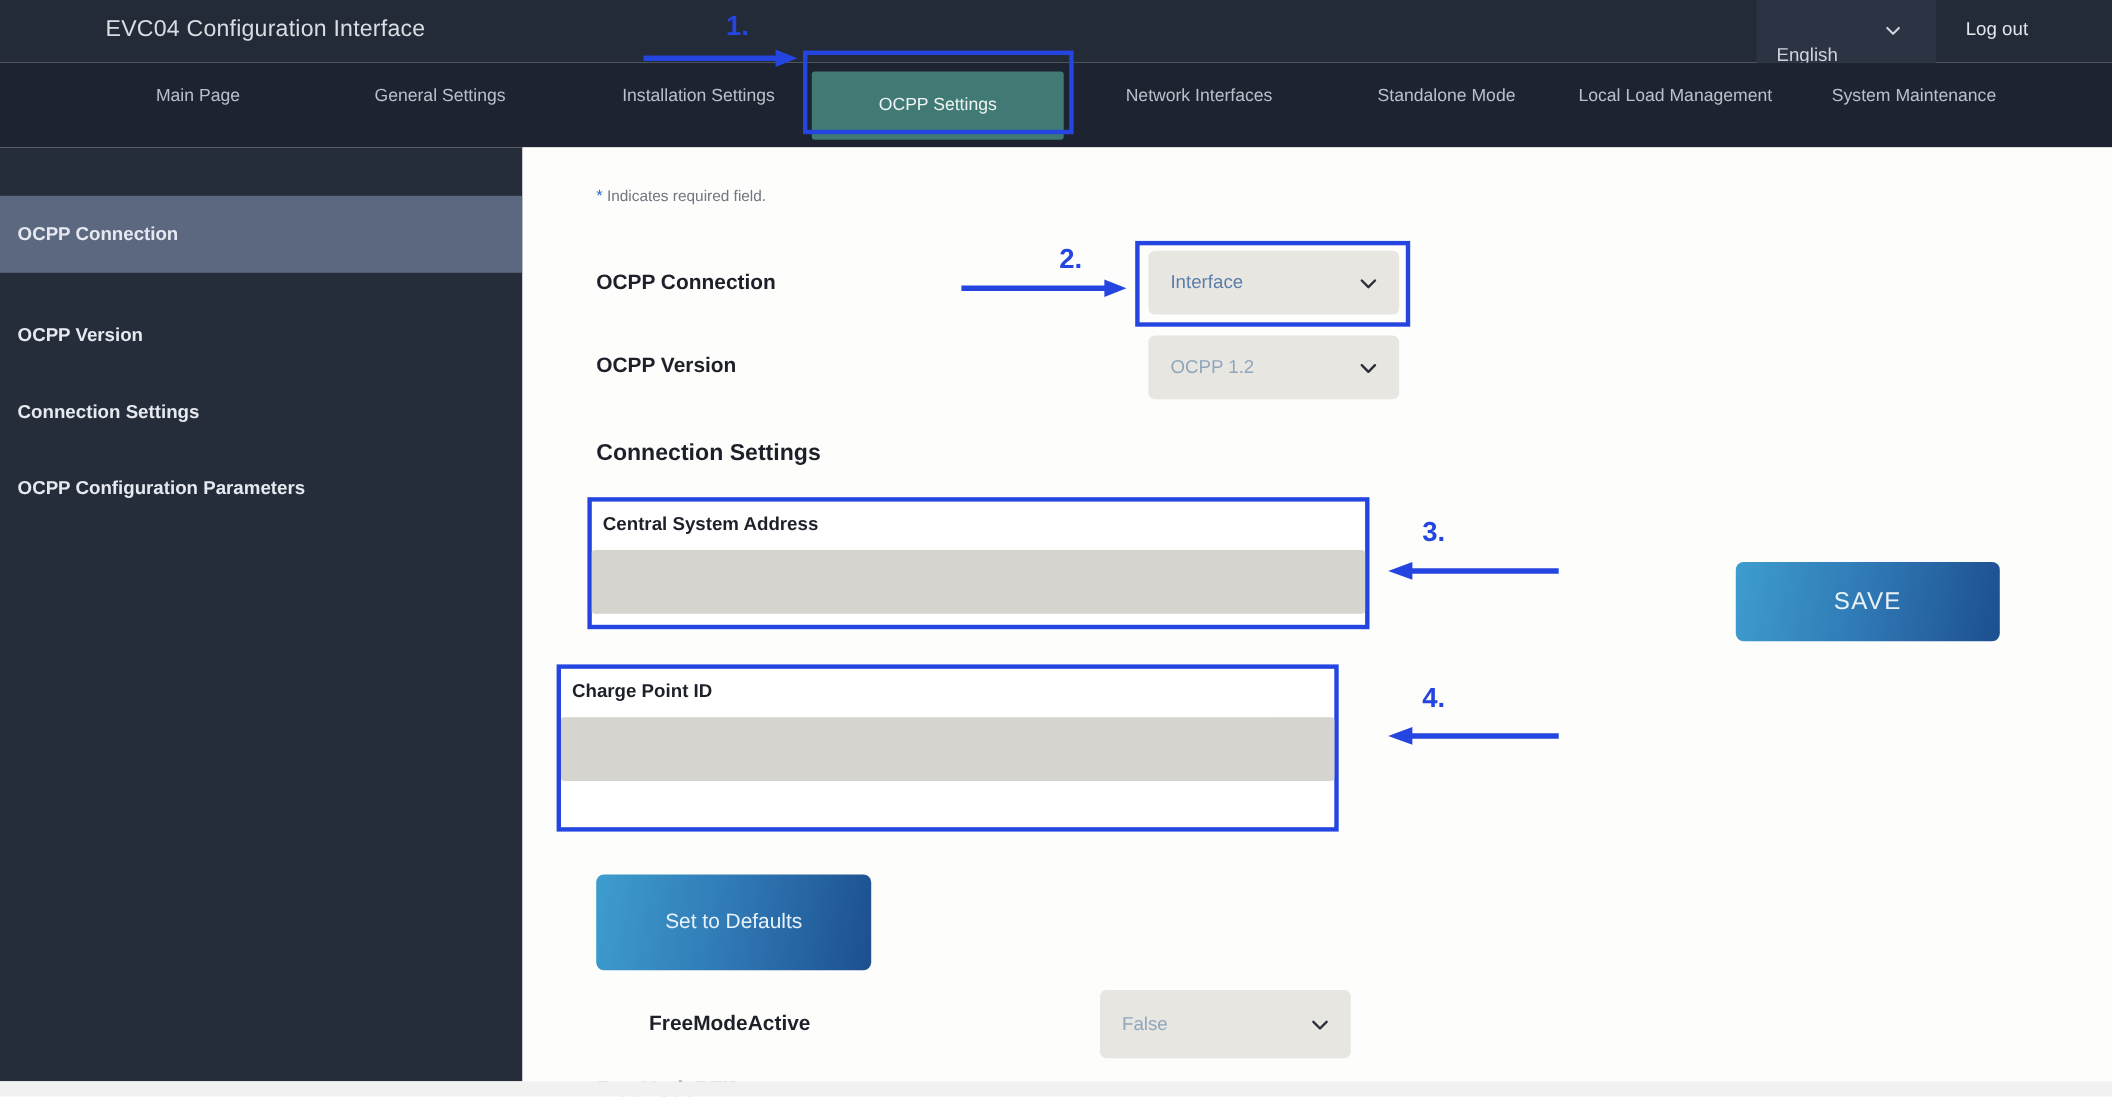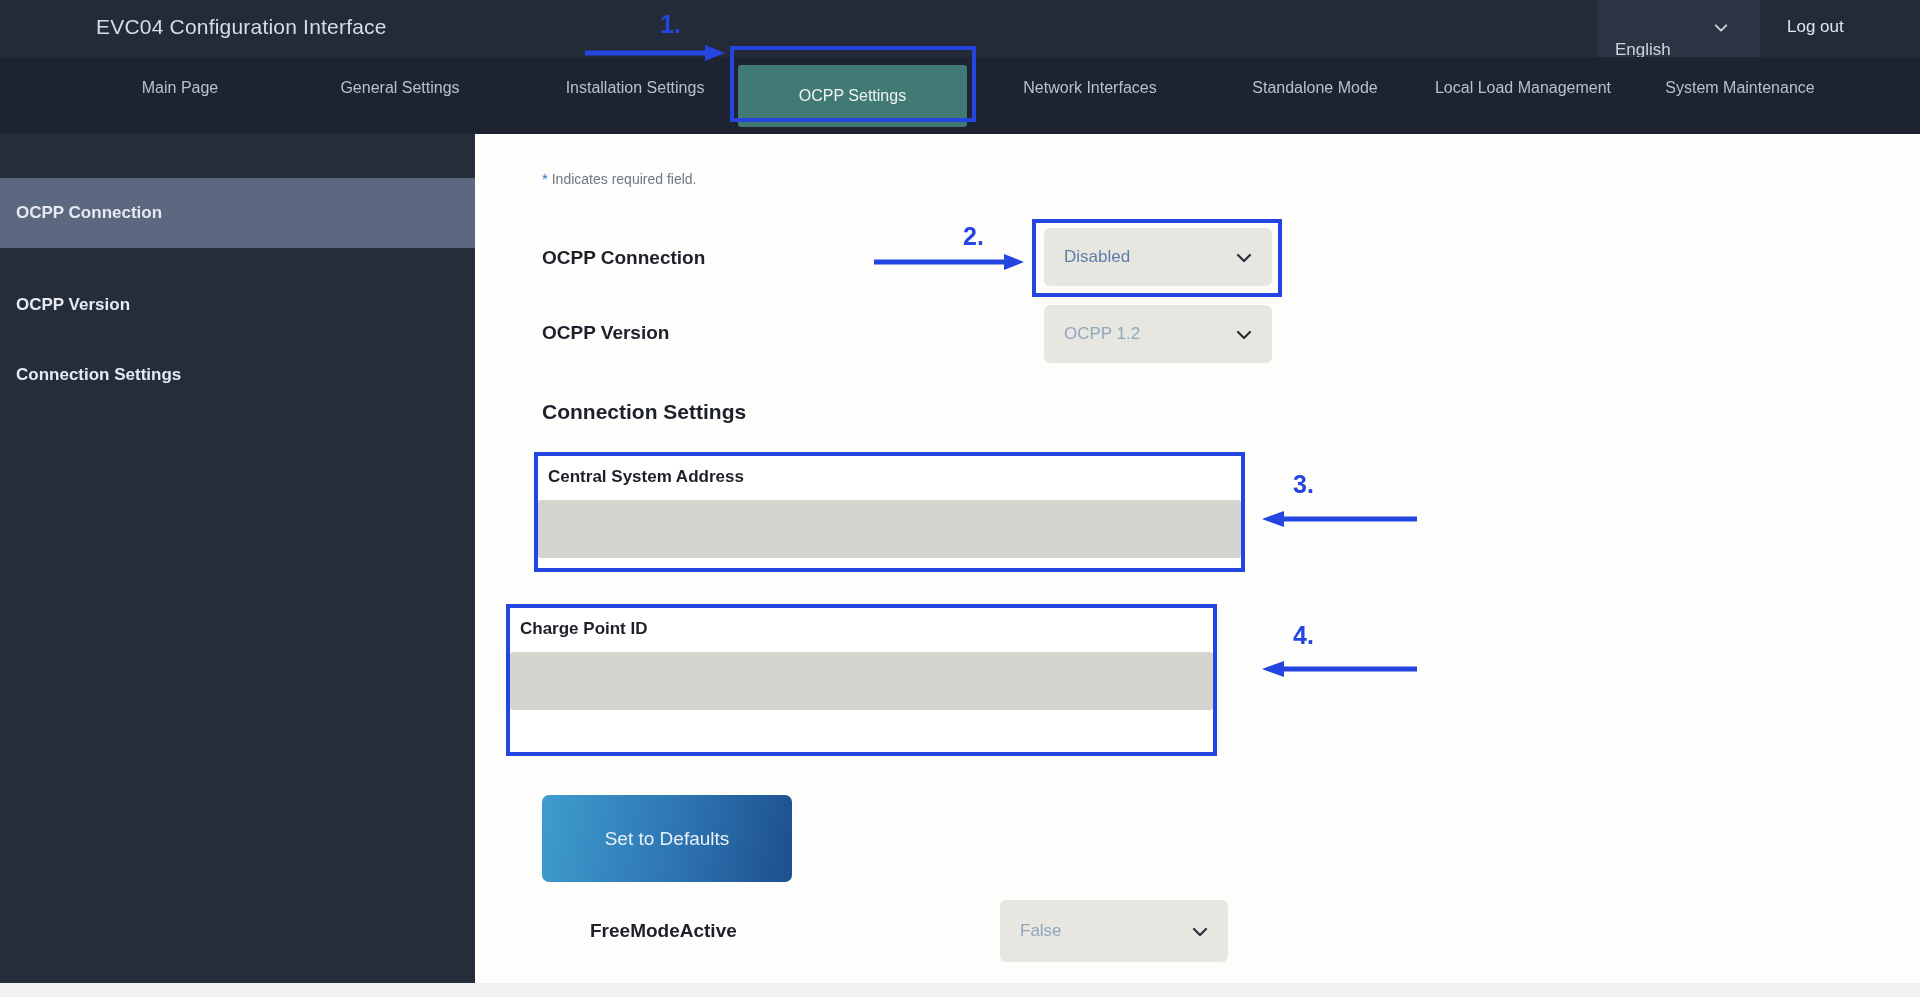--- a/index.html
+++ b/index.html
@@ -164,32 +164,33 @@
     <div class="tab" style="left:975px;width:230px;">Network Interfaces</div>
     <div class="tab" style="left:1200px;width:230px;">Standalone Mode</div>
     <div class="tab two-line" style="left:1428px;width:190px;">Local Load Management</div>
     <div class="tab" style="left:1620px;width:240px;">System Maintenance</div>
   </div>
 
   <div class="sidebar">
     <div class="side-item active" style="top:44px;">OCPP Connection</div>
     <div class="side-item" style="top:136px;">OCPP Version</div>
     <div class="side-item" style="top:206px;">Connection Settings</div>
+    <div class="side-item" style="top:275px;">OCPP Configuration Parameters</div>
   </div>
 
   <div class="content"></div>
 
   <div class="req-note">
     <span class="req-star">*</span>
     <span>Indicates required field.</span>
   </div>
 
   <div class="row-label" style="left:542px;top:247px;">OCPP Connection</div>
   <div class="dd" style="left:1044px;top:228px;">
-    <span class="dd-val">Disabled</span>
+    <span class="dd-val">Interface</span>
     <svg class="chev" viewBox="0 0 16 16">
       <path d="M2 5 L8 11 L14 5" fill="none" stroke="#2a2f3a" stroke-width="2.2" stroke-linecap="round" stroke-linejoin="round"></path>
     </svg>
   </div>
 
   <div class="row-label" style="left:542px;top:322px;">OCPP Version</div>
   <div class="dd muted" style="left:1044px;top:305px;">
     <span class="dd-val">OCPP 1.2</span>
     <svg class="chev" viewBox="0 0 16 16">
       <path d="M2 5 L8 11 L14 5" fill="none" stroke="#2a2f3a" stroke-width="2.2" stroke-linecap="round" stroke-linejoin="round"></path>
@@ -213,20 +214,21 @@
   <div class="row-label" style="left:542px;top:920px;margin-left:48px;">FreeModeActive</div>
   <div class="dd muted" style="left:1000px;top:900px;width:228px;height:62px;">
     <span class="dd-val" style="top:21px;">False</span>
     <svg class="chev" style="top:24px;" viewBox="0 0 16 16">
       <path d="M2 5 L8 11 L14 5" fill="none" stroke="#2a2f3a" stroke-width="2.2" stroke-linecap="round" stroke-linejoin="round"></path>
     </svg>
   </div>
 
   <div class="row-label" style="left:542px;top:980px;color:#1d2029;">FreeModeRFID</div>
 
+  <button class="btn btn-save">SAVE</button>
 
   <div class="bottom-strip"></div>
 
   <div class="anno-num" style="left:660px;top:10px;">1.</div>
   <svg class="arrow" style="left:585px;top:45px;width:140px;height:16px;" viewBox="0 0 140 16">
     <line x1="0" y1="8" x2="122" y2="8" stroke="#2545e0" stroke-width="5"></line>
     <polygon points="120,0 140,8 120,16" fill="#2545e0"></polygon>
   </svg>
   <div class="anno-box" style="left:730px;top:46px;width:246px;height:76px;"></div>
 

